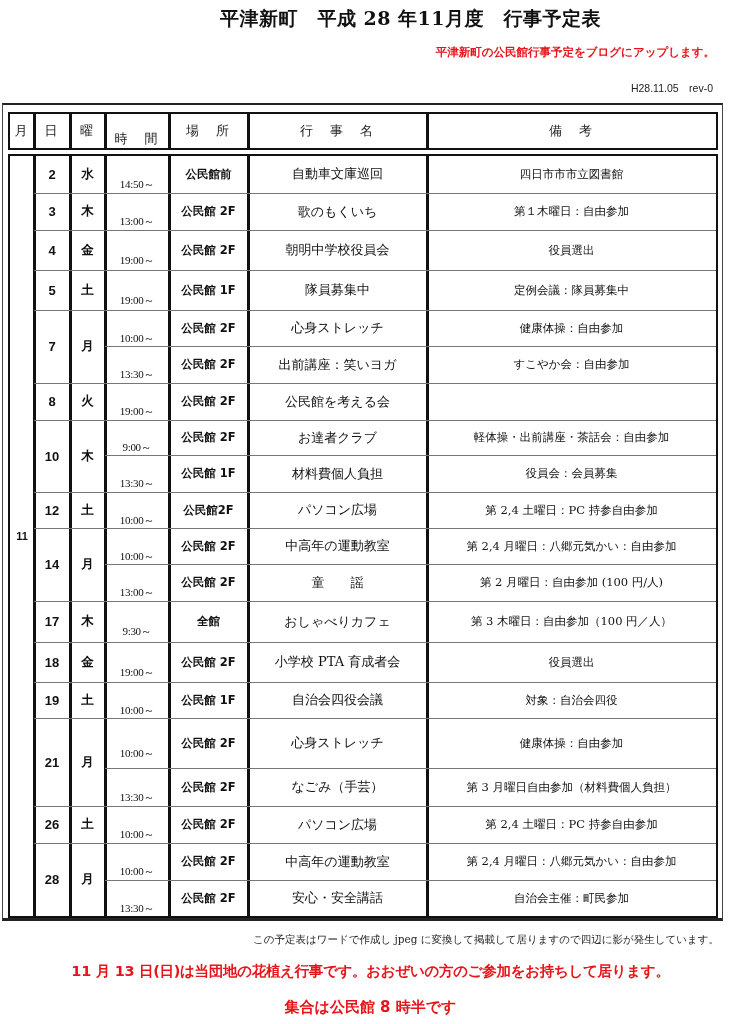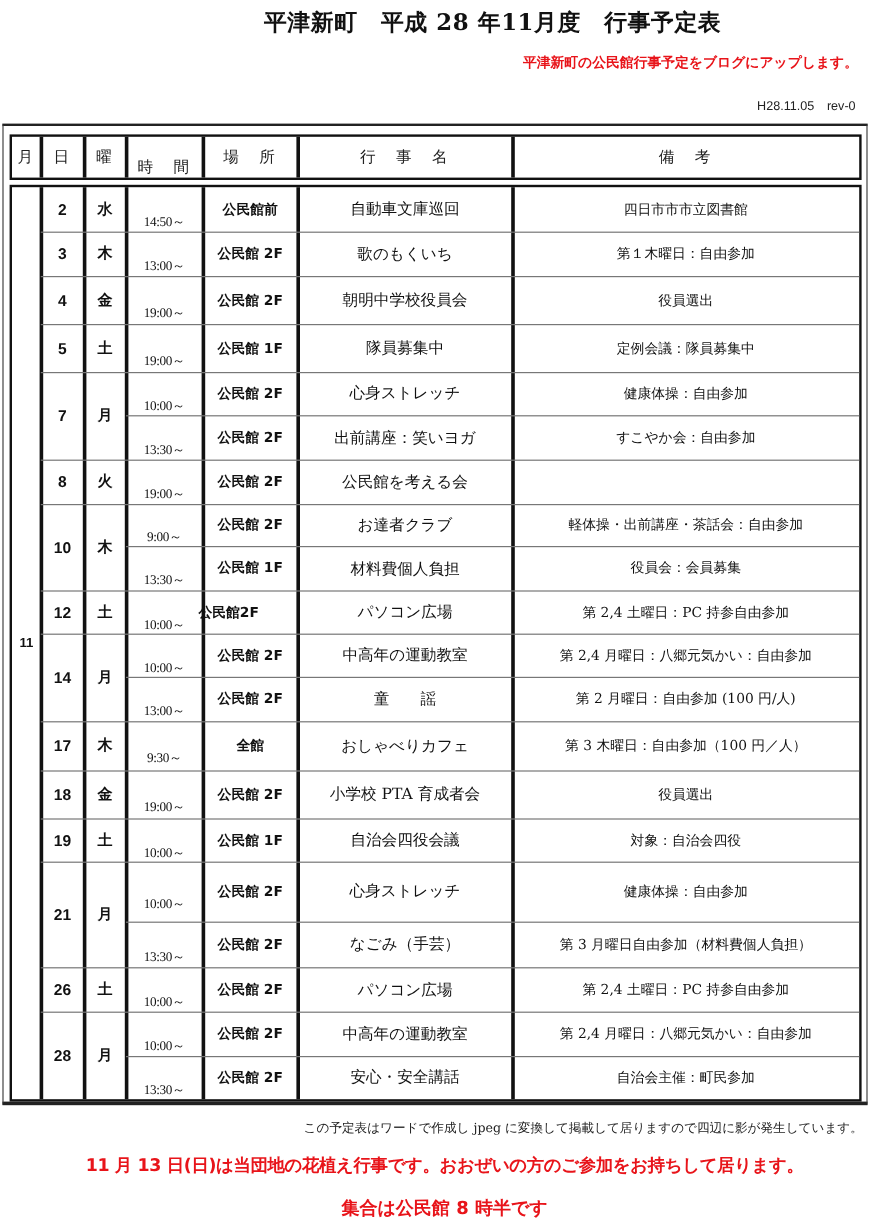--- a/index.html
+++ b/index.html
@@ -118,21 +118,21 @@
     <div class="cell nt" style="left: 417px; width: 289px; top: 264px; height: 35px;">軽体操・出前講座・茶話会：自由参加</div>
     <div class="hline" style="left: 95px; right: 0px; top: 299px;"></div>
     <div class="cell tm" style="left: 95px; width: 64px; top: 299px; height: 37px;">13:30～</div>
     <div class="cell pl" style="left: 159px; width: 79px; top: 299px; height: 37px;">公民館 1F</div>
     <div class="cell ev" style="left: 238px; width: 179px; top: 299px; height: 37px;">材料費個人負担</div>
     <div class="cell nt" style="left: 417px; width: 289px; top: 299px; height: 37px;">役員会：会員募集</div>
     <div class="hline" style="left: 24px; right: 0px; top: 336px;"></div>
     <div class="cell num" style="left: 24px; width: 36px; top: 336px; height: 36px;">12</div>
     <div class="cell wd" style="left: 60px; width: 35px; top: 336px; height: 36px;">土</div>
     <div class="cell tm" style="left: 95px; width: 64px; top: 336px; height: 36px;">10:00～</div>
-    <div class="cell pl" style="left: 141px; width: 79px; top: 336px; height: 36px;">公民館2F</div>
+    <div class="cell pl" style="left: 159px; width: 79px; top: 336px; height: 36px;">公民館2F</div>
     <div class="cell ev" style="left: 238px; width: 179px; top: 336px; height: 36px;">パソコン広場</div>
     <div class="cell nt" style="left: 417px; width: 289px; top: 336px; height: 36px;">第 2,4 土曜日：PC 持参自由参加</div>
     <div class="hline" style="left: 24px; right: 0px; top: 372px;"></div>
     <div class="cell num" style="left: 24px; width: 36px; top: 372px; height: 73px;">14</div>
     <div class="cell wd" style="left: 60px; width: 35px; top: 372px; height: 73px;">月</div>
     <div class="cell tm" style="left: 95px; width: 64px; top: 372px; height: 36px;">10:00～</div>
     <div class="cell pl" style="left: 159px; width: 79px; top: 372px; height: 36px;">公民館 2F</div>
     <div class="cell ev" style="left: 238px; width: 179px; top: 372px; height: 36px;">中高年の運動教室</div>
     <div class="cell nt" style="left: 417px; width: 289px; top: 372px; height: 36px;">第 2,4 月曜日：八郷元気かい：自由参加</div>
     <div class="hline" style="left: 95px; right: 0px; top: 408px;"></div>

